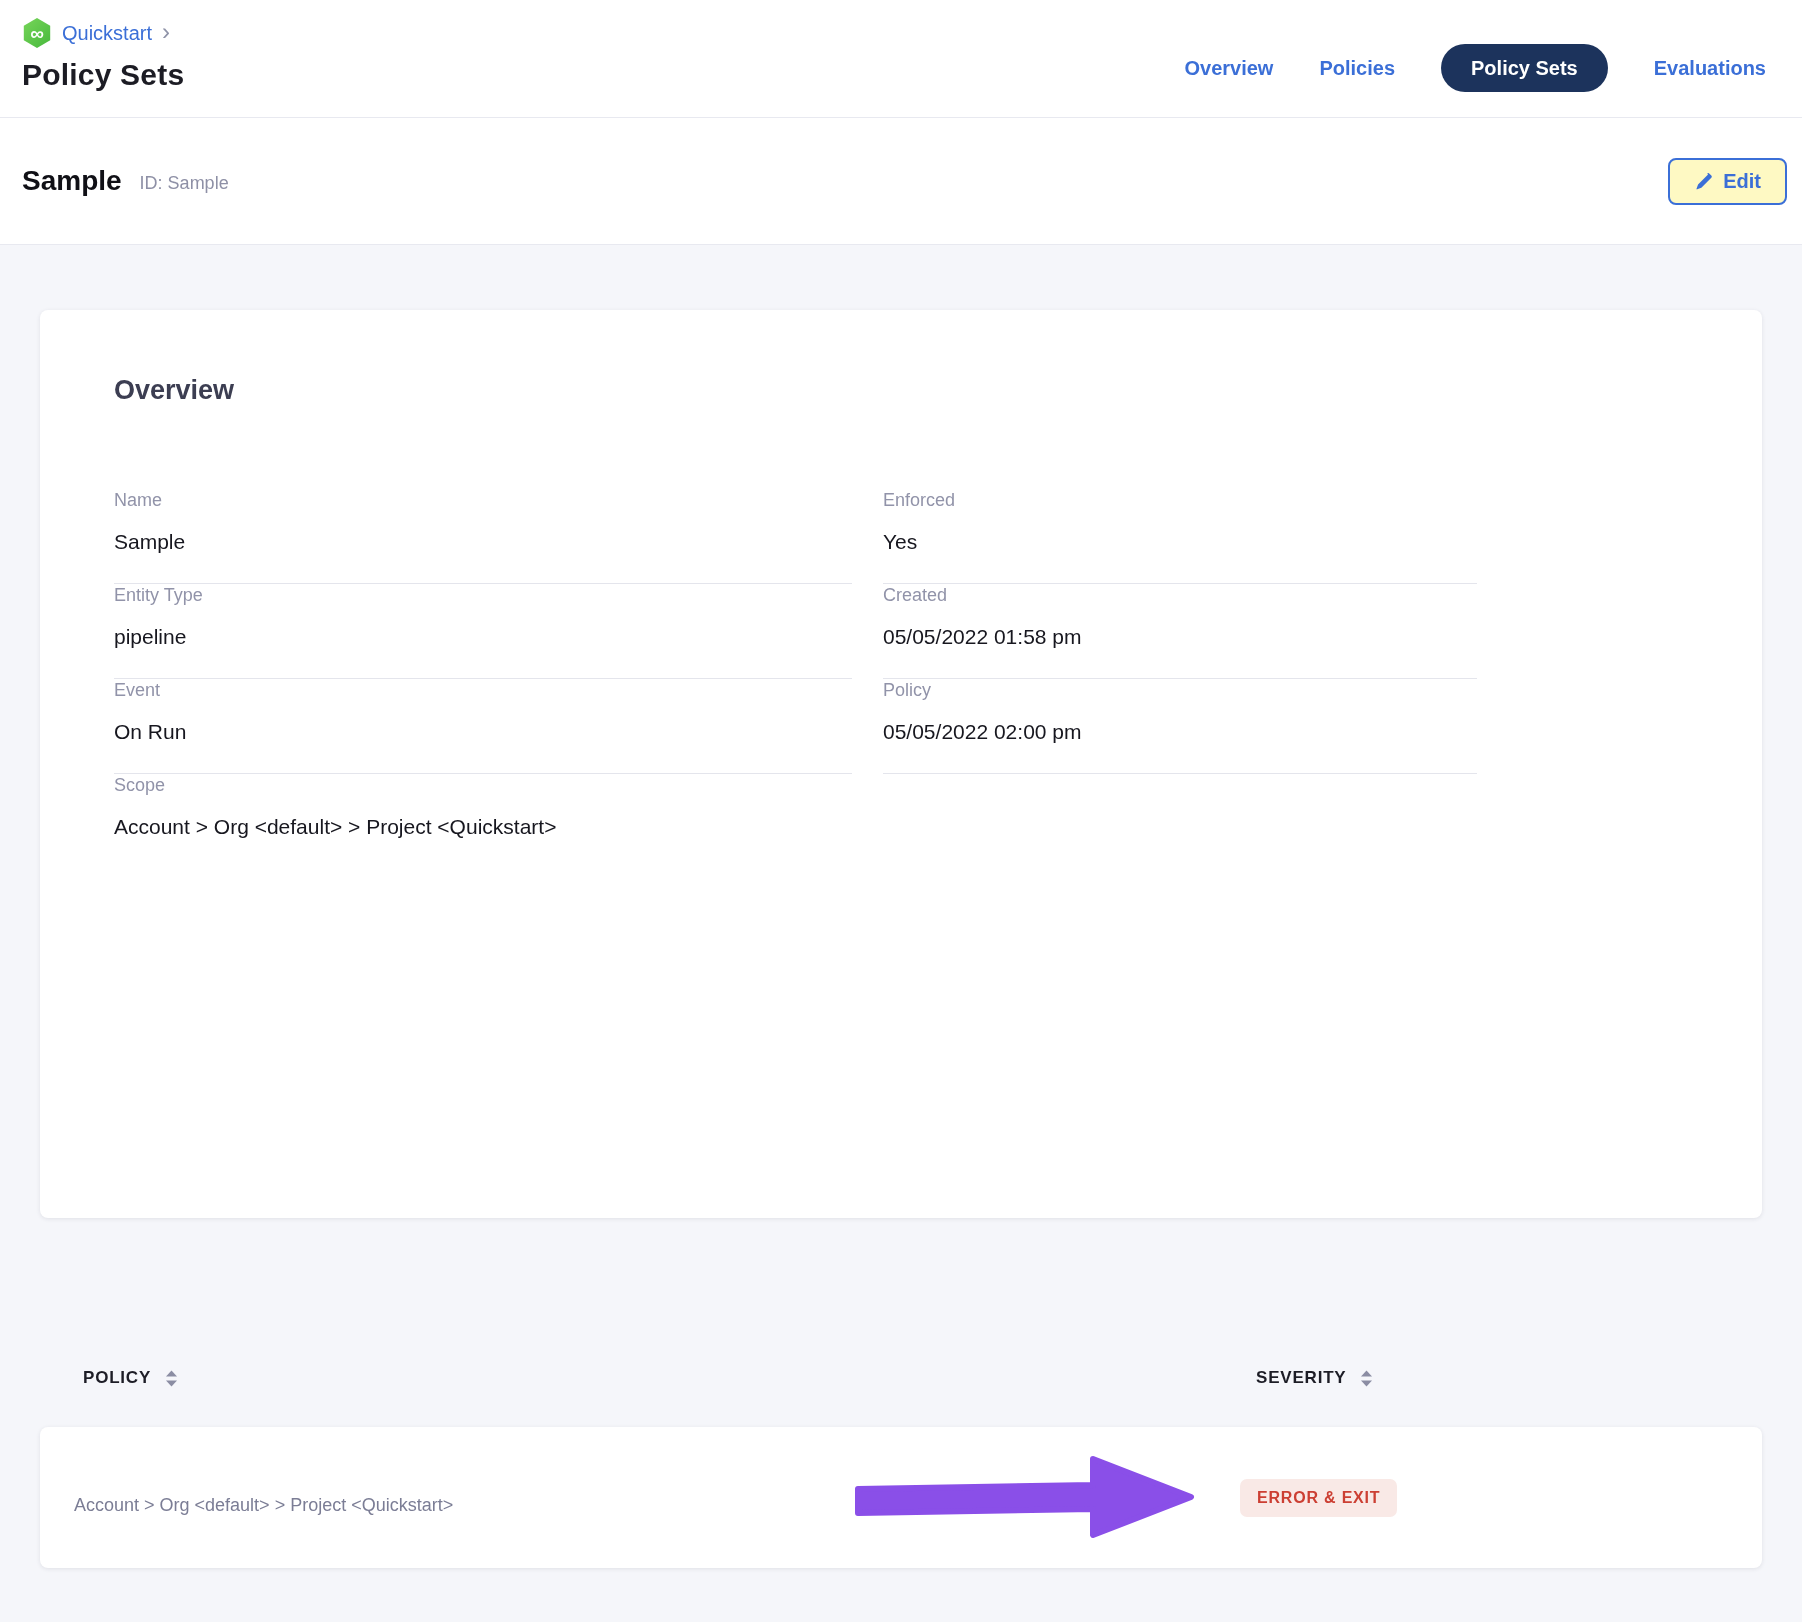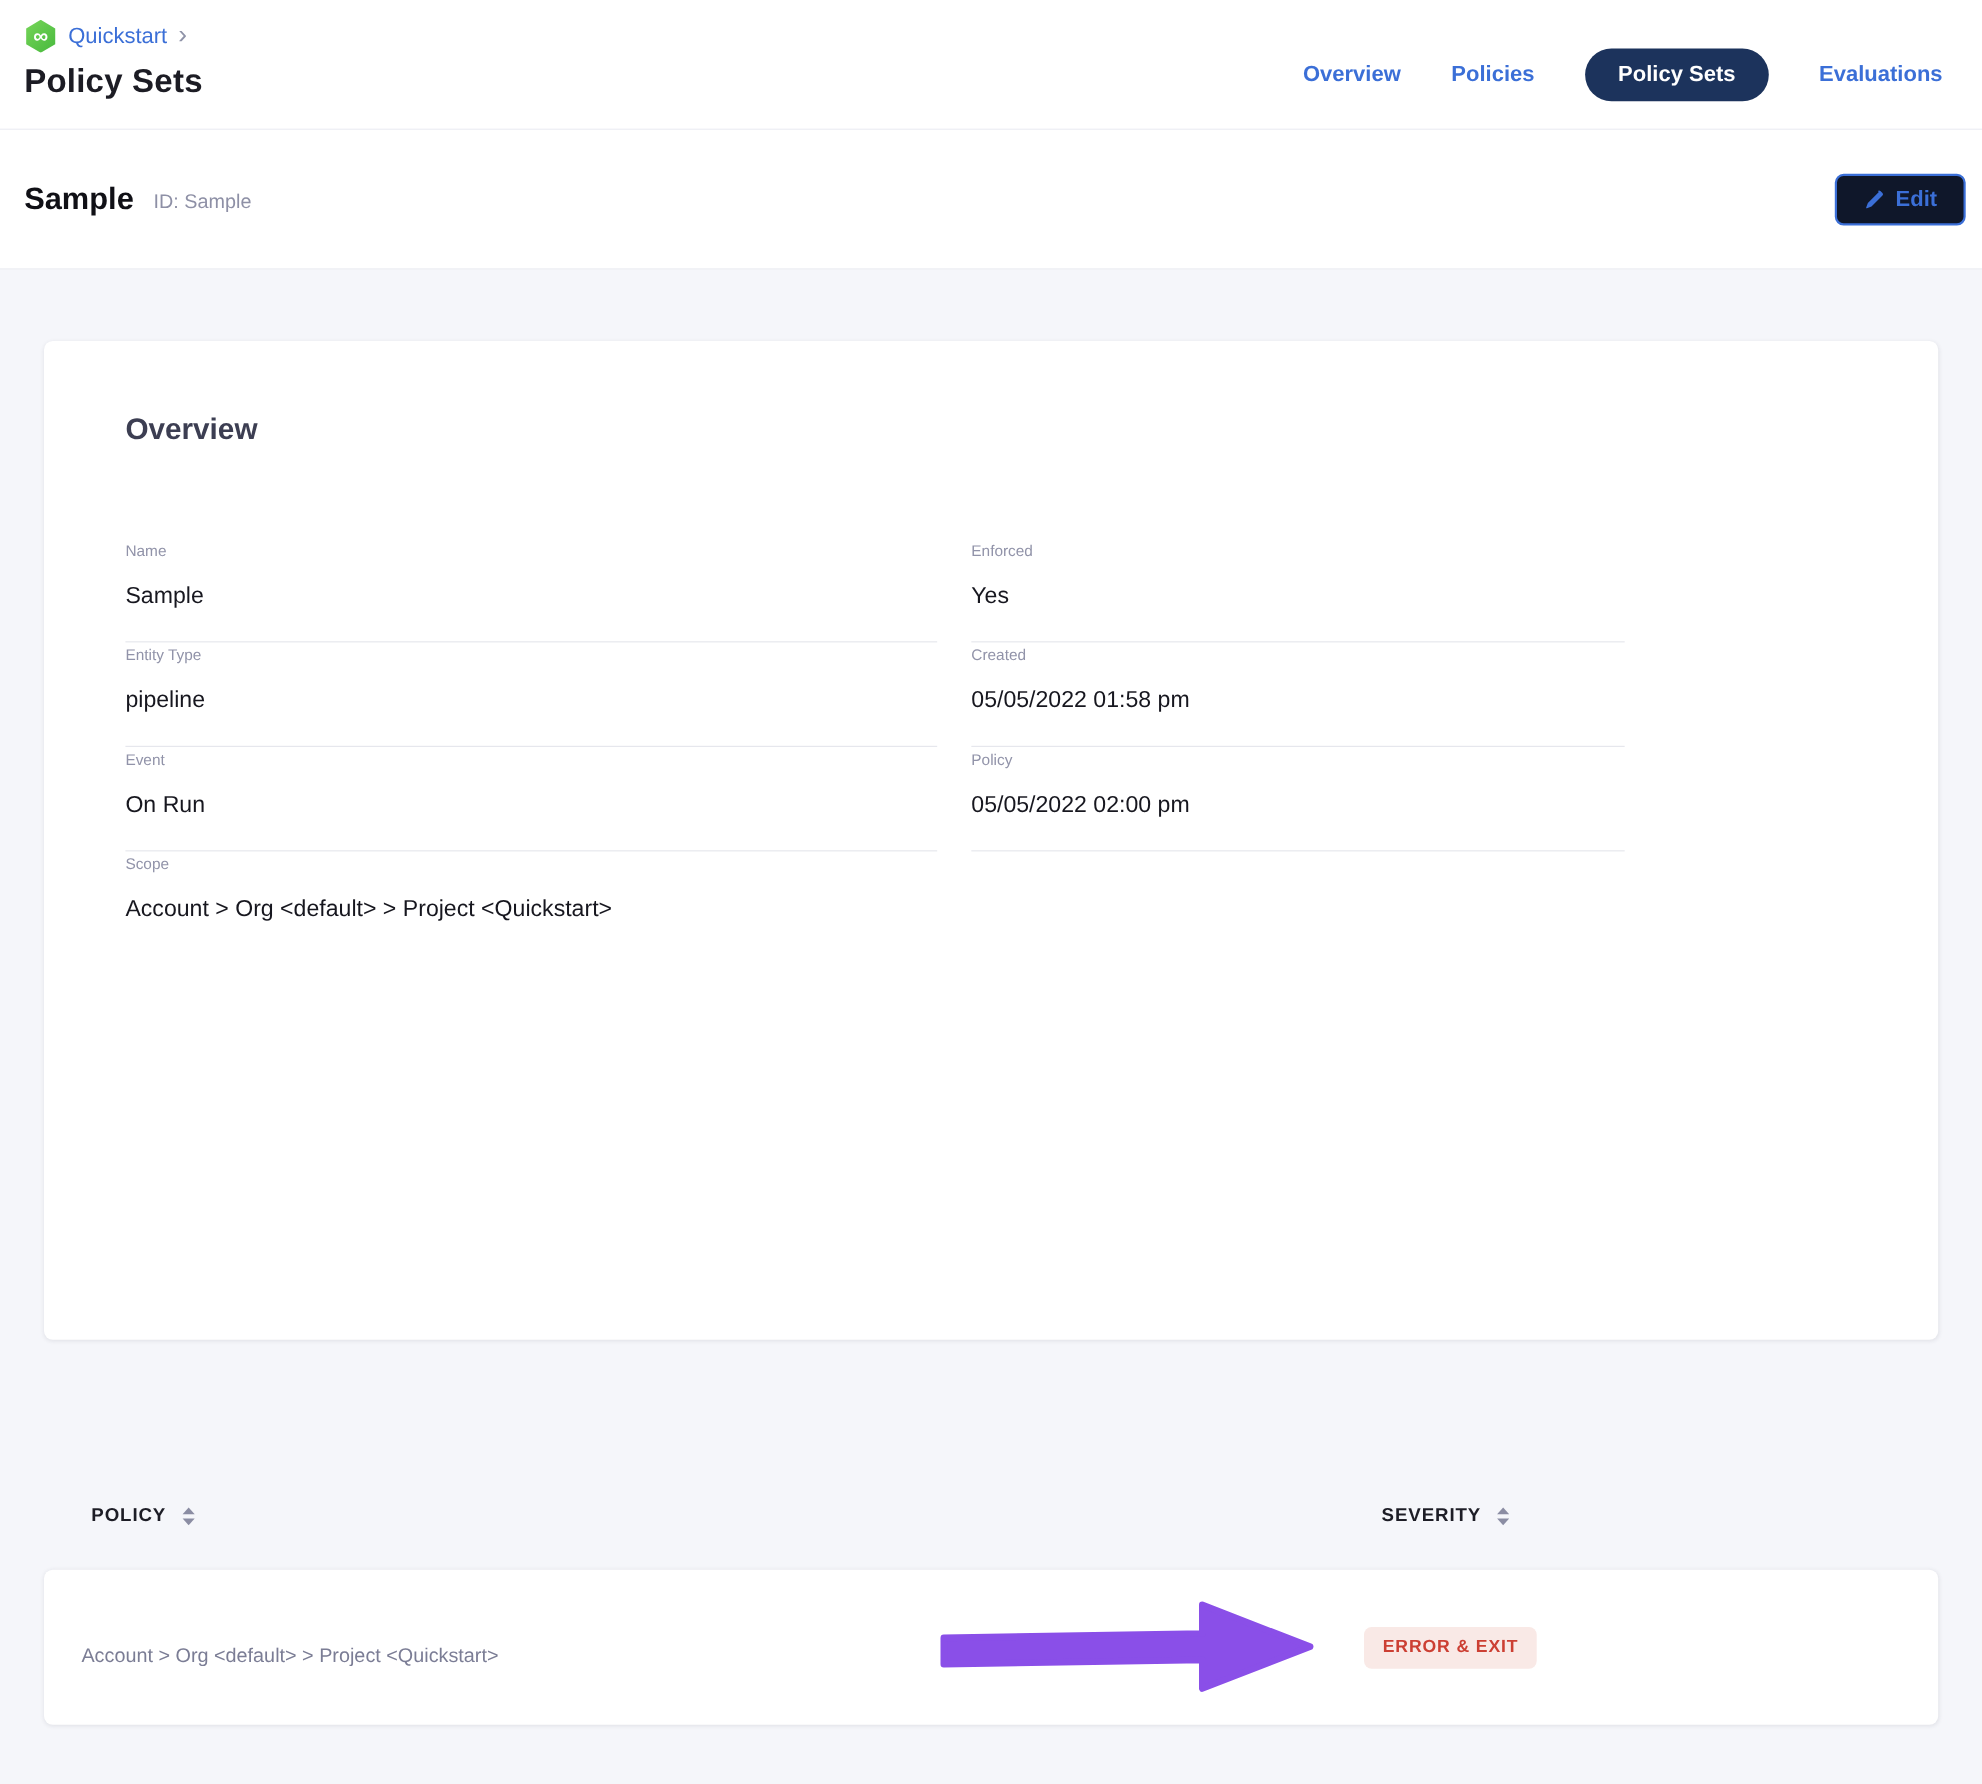--- a/index.html
+++ b/index.html
@@ -50,21 +50,21 @@
     display: flex; align-items: center;
     padding: 0 15px 0 22px;
   }
   .entity-name { font-size: 28px; font-weight: bold; color: #101016; }
   .entity-id { font-size: 18px; color: #8e90a6; margin-left: 18px; margin-top: 4px; }
   .spacer { flex: 1; }
   .edit-button {
     display: flex; align-items: center; gap: 10px;
     height: 47px; padding: 12px 24px;
     border: 2px solid #3b6fd7; border-radius: 8px;
-    background: #0f172a; color: #3b6fd7;
+    background: #fef9c3; color: #3b6fd7;
     font-size: 20px; font-weight: bold;
     cursor: pointer;
     font-family: inherit;
   }
   .edit-button svg { display: block; }
 
   
   .overview-card {
     background: #fff;
     margin: 65px 40px 0;
@@ -77,21 +77,21 @@
   .fields-grid {
     display: grid;
     grid-template-columns: 738px 594px;
     column-gap: 31px;
     margin-top: 83px;
     align-items: start;
   }
   .field { padding-bottom: 28px; border-bottom: 1px solid #e4e5ec; }
   .field:first-child { margin-top: 0; }
   .field.last { border-bottom: none; }
-  .field-label { font-size: 14px; color: #9193a9; line-height: 22px; }
+  .field-label { font-size: 18px; color: #9193a9; line-height: 22px; }
   .field-value { font-size: 21px; color: #17171f; line-height: 26px; margin-top: 18px; }
 
   
   .table-header {
     margin: 0 40px;
     padding: 150px 0 39px 27px;
     display: grid;
     grid-template-columns: 1fr 560px;
     align-items: center;
   }

